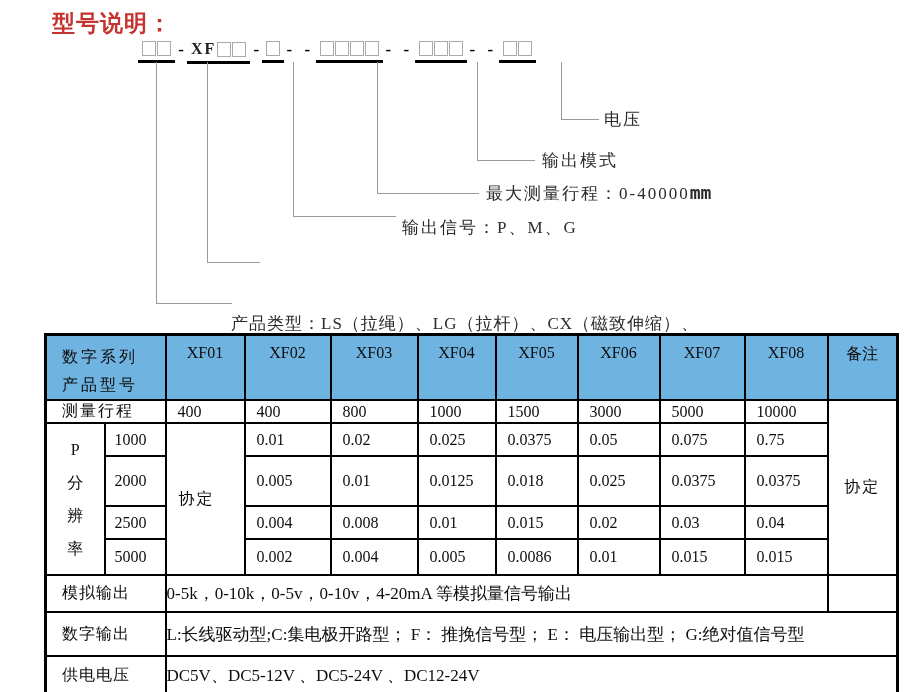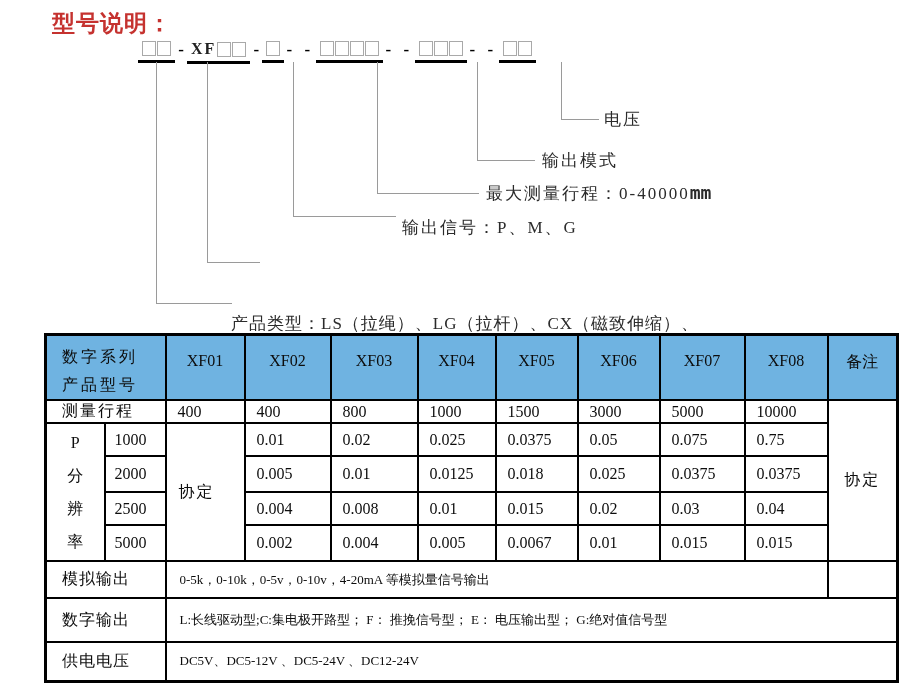--- a/index.html
+++ b/index.html
@@ -30,31 +30,31 @@
                    letter-spacing:0;}
   .type-line2{padding-left:82px;}
   .dlabel-multi{line-height:20px;}
 
   
   .spec-table{position:absolute;left:44px;top:333px;border-collapse:collapse;
               table-layout:fixed;font-weight:normal;font-size:16px;color:#0d0d0d;
               border:3px solid #000;}
   .spec-table td{border:2px solid #000;padding:0;vertical-align:middle;overflow:hidden;}
   tr.hdr-row td{background:#6fb3e1;}
-  td.hdr{text-align:center;vertical-align:top;padding-top:16px;}
+  td.hdr{text-align:center;vertical-align:top;padding-top:8px;}
   td.hdr-left{padding:7px 0 0 15px;line-height:28px;letter-spacing:3px;vertical-align:top;
               text-align:left;}
   td.lbl{padding-left:15px;letter-spacing:2px;text-align:left;}
   td.num{padding-left:11px;text-align:left;border-radius:16px;}
   td.subv{padding-left:9px;text-align:left;}
   td.pcol{text-align:center;}
   td.pcol div{line-height:33px;height:33px;}
   td.agree{padding-left:12px;text-align:left;letter-spacing:2px;}
   td.remark-cell{text-align:center;letter-spacing:2px;}
-  td.wide{padding-left:13px;font-size:13px;text-align:left;}
+  td.wide{font-size:17px;text-align:left;}
 </style>
 </head>
 <body>
 
 <div class="page">
 
   <div class="title">型号说明：</div>
 
   <div class="format-line">
     <span class="fgroup">
@@ -167,21 +167,21 @@
       <td class="subv">1000</td>
       <td class="agree" rowspan="4">协定</td>
       <td class="num">0.01</td>
       <td class="num">0.02</td>
       <td class="num">0.025</td>
       <td class="num">0.0375</td>
       <td class="num">0.05</td>
       <td class="num">0.075</td>
       <td class="num">0.75</td>
     </tr>
-    <tr style="height:36px;">
+    <tr style="height:50px;">
       <td class="subv">2000</td>
       <td class="num">0.005</td>
       <td class="num">0.01</td>
       <td class="num">0.0125</td>
       <td class="num">0.018</td>
       <td class="num">0.025</td>
       <td class="num">0.0375</td>
       <td class="num">0.0375</td>
     </tr>
     <tr style="height:33px;">
@@ -192,21 +192,21 @@
       <td class="num">0.015</td>
       <td class="num">0.02</td>
       <td class="num">0.03</td>
       <td class="num">0.04</td>
     </tr>
     <tr style="height:36px;">
       <td class="subv">5000</td>
       <td class="num">0.002</td>
       <td class="num">0.004</td>
       <td class="num">0.005</td>
-      <td class="num">0.0067</td>
+      <td class="num">0.0086</td>
       <td class="num">0.01</td>
       <td class="num">0.015</td>
       <td class="num">0.015</td>
     </tr>
     <tr style="height:37px;">
       <td colspan="2" class="lbl" style="letter-spacing:1px;">模拟输出</td>
       <td colspan="8" class="wide">0-5k，0-10k，0-5v，0-10v，4-20mA 等模拟量信号输出</td>
       <td></td>
     </tr>
     <tr style="height:44px;">

